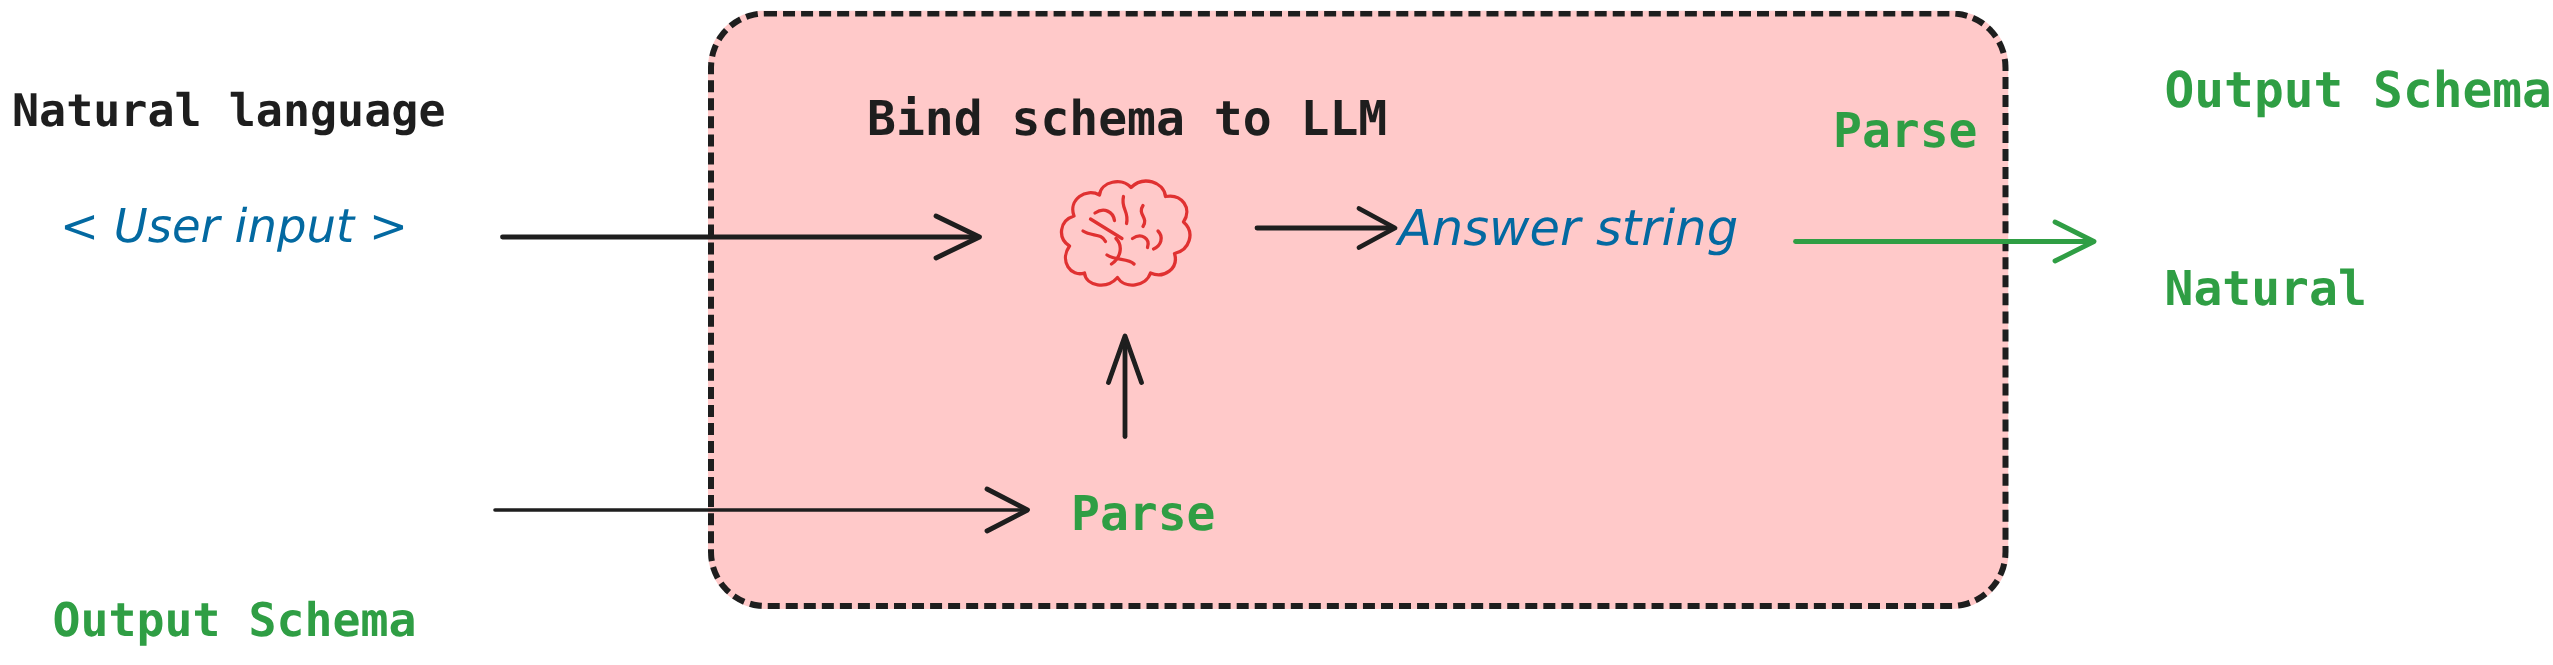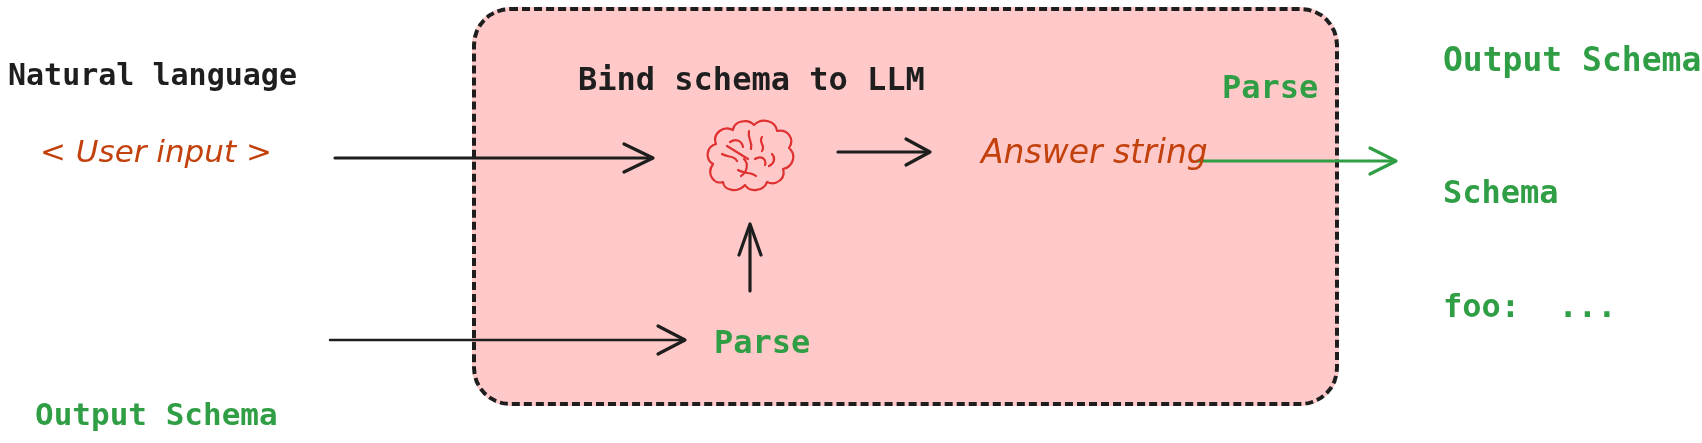--- a/index.html
+++ b/index.html
@@ -14,21 +14,21 @@
   .mono{
     font-family:"DejaVu Sans Mono","Liberation Mono",monospace;
     font-weight:600;
     white-space:pre;
     color:#1e1e1e;
   }
   .hand{
     font-family:"DejaVu Sans","Liberation Sans",sans-serif;
     font-style:italic;
     font-weight:500;
-    color:#c2410c;
+    color:#0369a1;
     white-space:pre;
   }
   .green{color:#2f9e44;}
   .pink-box{
     position:absolute;
     left:472px;top:7px;
     width:867px;height:399px;
     background:#ffc9c9;
     border:4px dashed #1e1e1e;
     border-radius:38px;
@@ -98,24 +98,23 @@
   <div class="abs mono green" style="left:35px;top:314px;font-size:31px;line-height:40px;">
     <div>Output Schema</div>
     
     
   </div>
 
   <div class="abs mono" style="left:578px;top:60px;font-size:32px;">Bind schema to LLM</div>
 
   <div class="abs mono green" style="left:1222px;top:58px;font-size:32px;margin-top:10px;">Parse</div>
 
-  <div class="abs hand" style="left:981px;top:132px;font-size:33px;text-align:center;">Answer string</div>
+  <div class="abs hand" style="left:932px;top:132px;font-size:33px;text-align:center;">Answer string</div>
 
   <div class="abs mono green" style="left:714px;top:323px;font-size:32px;">Parse</div>
 
   <div class="abs mono green" style="left:1443px;top:40px;font-size:33px;">Output Schema</div>
 
   <div class="abs mono green" style="left:1443px;top:97px;font-size:32px;line-height:38px;">
-    <div>Schema</div>
-    <div>foo:  ...</div>
+    <div>Natural</div>
   </div>
 
 </div>
 
 </body></html>

